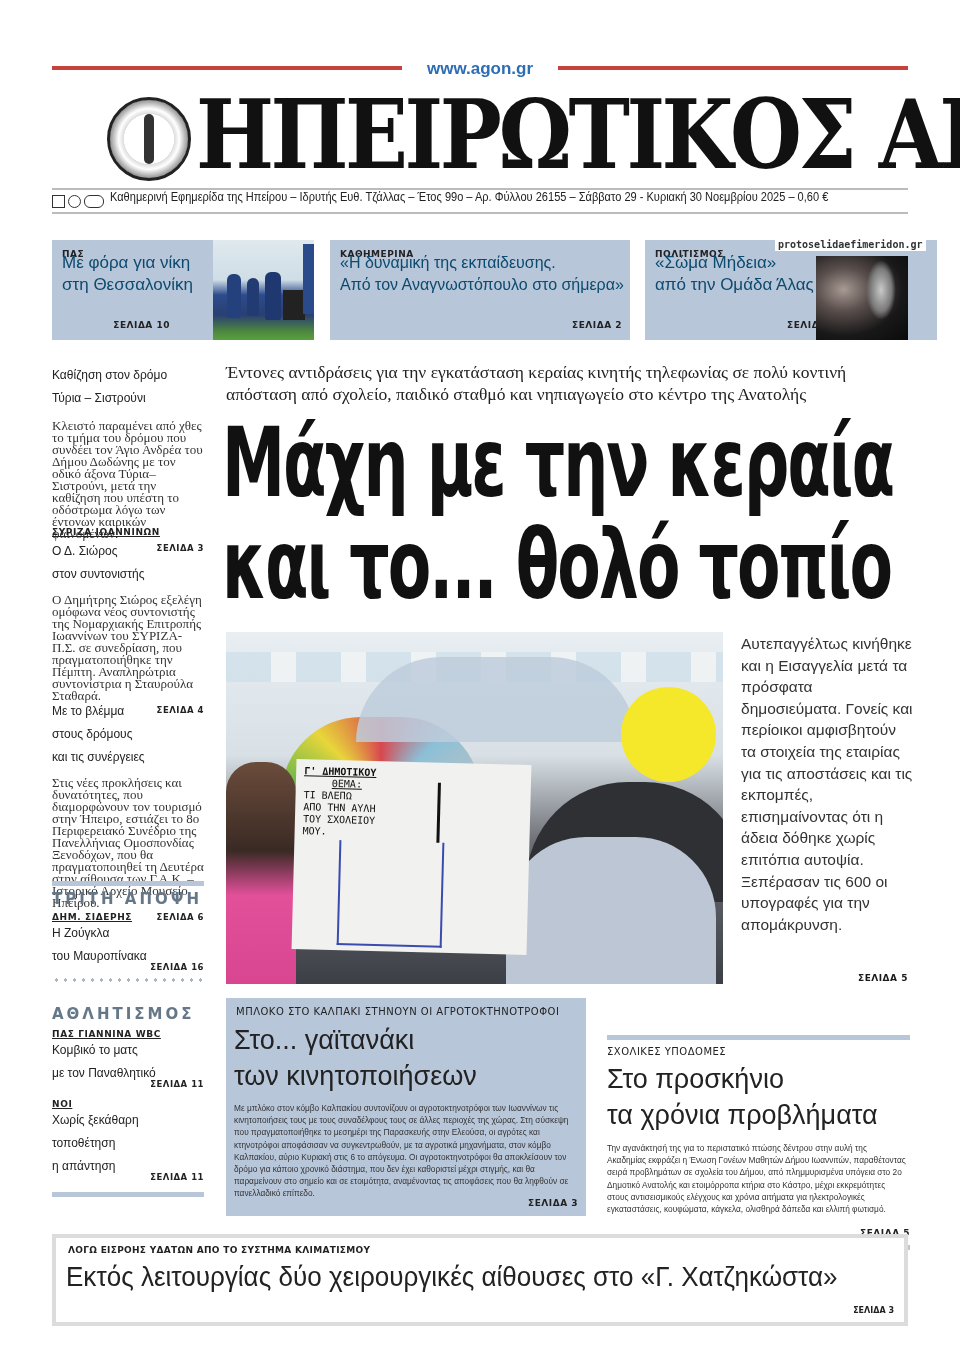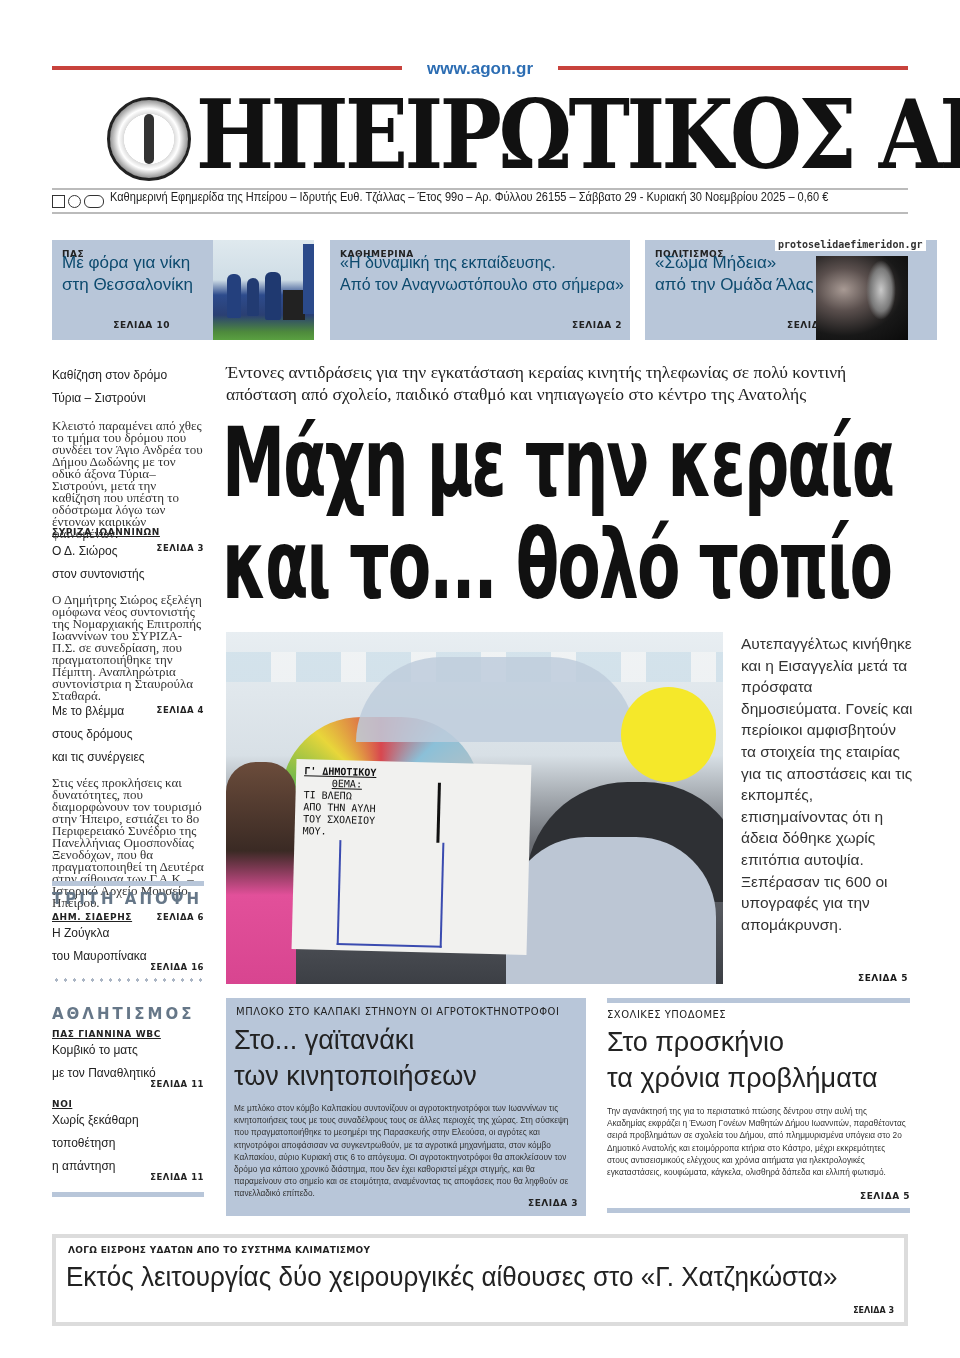--- a/index.html
+++ b/index.html
@@ -54,21 +54,21 @@
   .lead-side { position: absolute; left: 741px; top: 633px; width: 172px; font-family: "Liberation Sans", sans-serif;
                font-size: 15.5px; line-height: 21.6px; color: #333; }
   .lead-side-page { position: absolute; left: 858px; top: 973px; font-weight: bold; font-size: 9px; letter-spacing: 0.5px; }
 
   
   .box-blue { position: absolute; left: 226px; top: 998px; width: 360px; height: 218px; background: #b8c6d9; }
   .box-kick { font-weight: normal; font-size: 10px; letter-spacing: 0.5px; color: #222; }
   .box-head { font-family: "Liberation Sans", sans-serif; font-size: 27px; line-height: 36px; color: #222; }
   .box-body { font-family: "Liberation Sans", sans-serif; font-size: 8.3px; line-height: 12.2px; color: #333; }
   .box-page { text-align: right; font-weight: bold; font-size: 9px; letter-spacing: 0.5px; color: #222; }
-  .box-right { position: absolute; left: 607px; top: 998px; width: 303px; height: 218px; }
+  .box-right { position: absolute; left: 607px; top: 1035px; width: 303px; height: 218px; }
 
   .footer-box { position: absolute; left: 52px; top: 1234px; width: 856px; height: 92px; border: 4px solid #dcdcdc; background: #fff; }
   .footer-kick { position: absolute; left: 12px; top: 7px; font-weight: bold; font-size: 9px; letter-spacing: 0.3px; color: #222; }
   .footer-head { position: absolute; left: 10px; top: 22px; font-family: "Liberation Sans", sans-serif; font-size: 28px; line-height: 34px; color: #222; white-space: nowrap; transform: scaleX(0.93); transform-origin: left; }
   .footer-page { position: absolute; right: 10px; bottom: 7px; font-weight: bold; font-size: 8px; color: #222; }
 </style>
 </head>
 <body>
 
 <div class="redline" style="left:52px; width:350px;"></div>

